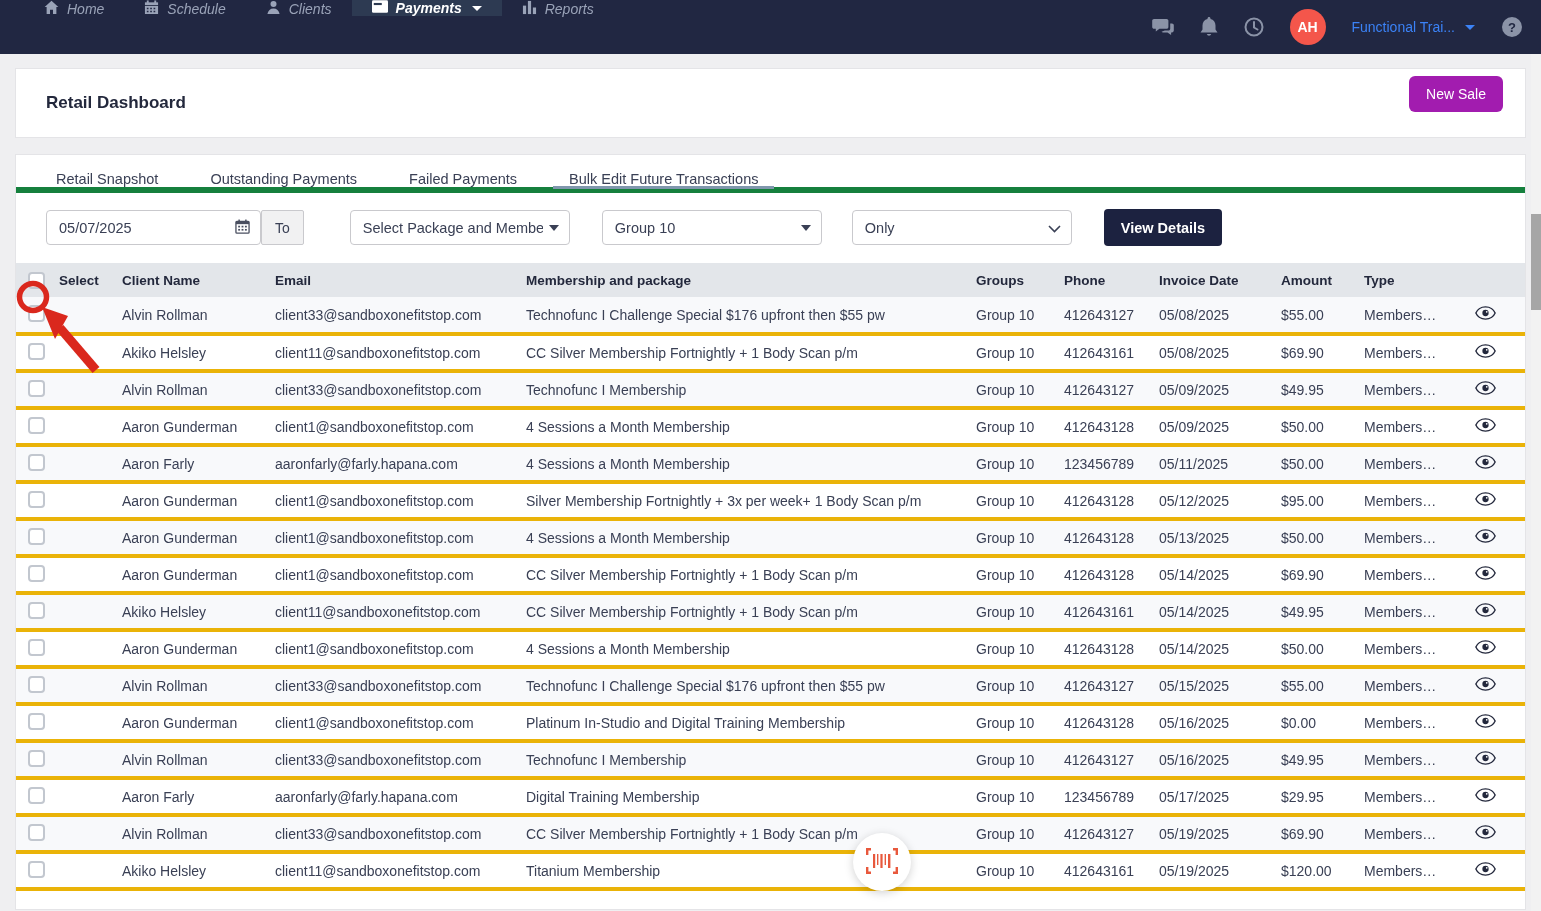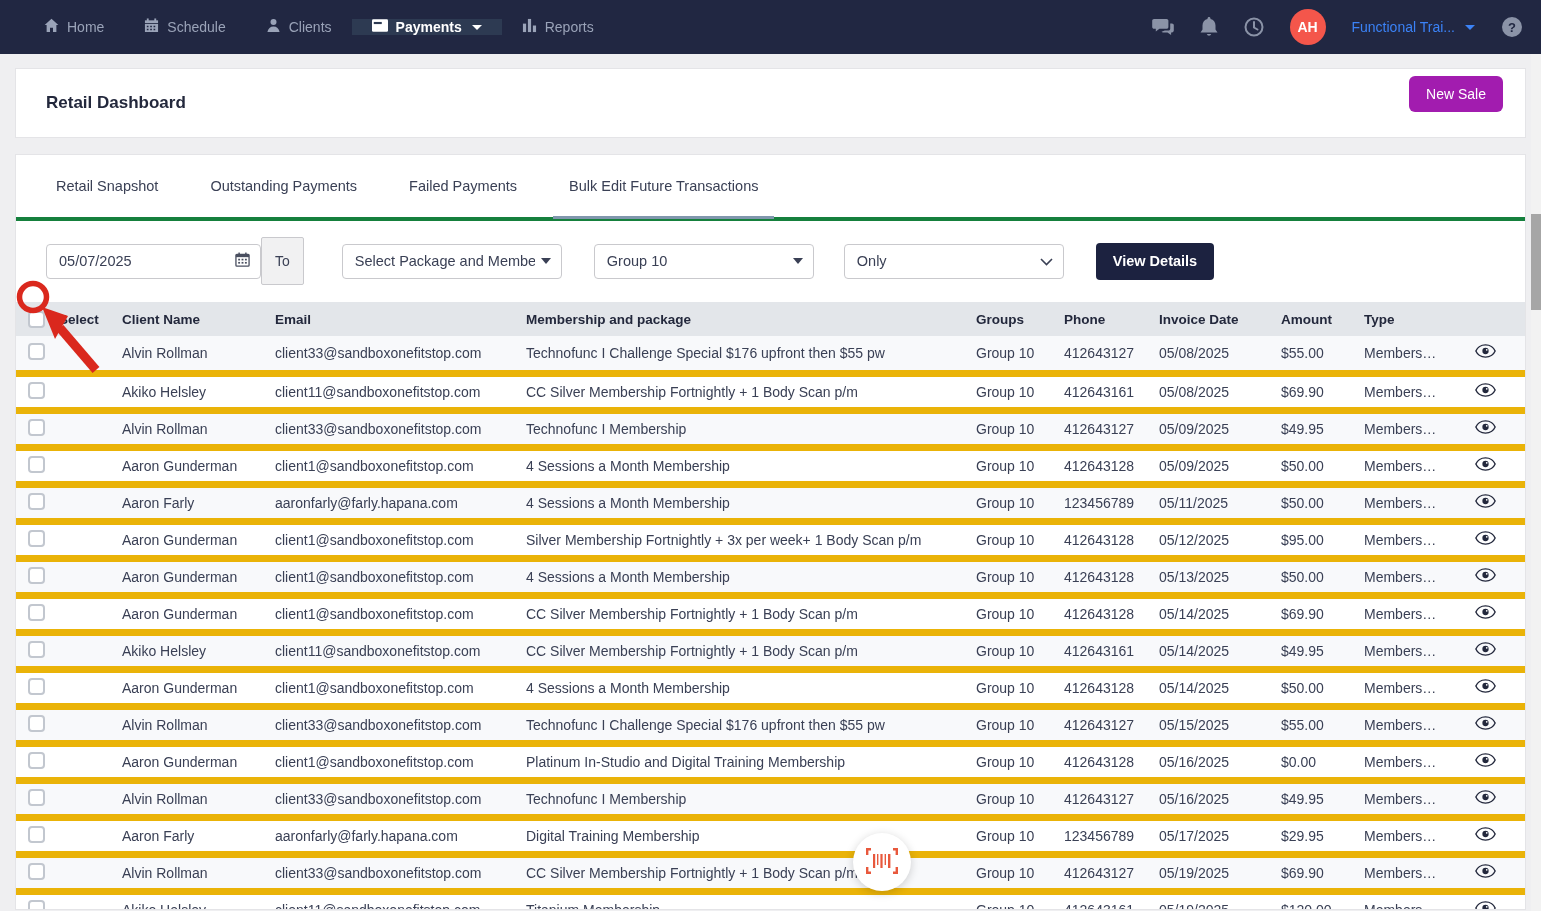--- a/index.html
+++ b/index.html
@@ -8,21 +8,21 @@
     font-family: "Liberation Sans", sans-serif;
     background:#efeff1;
     color:#343a4e;
     position:relative;
   }
   
   .topbar {
     height:54px; background:#212742; display:flex; align-items:stretch;
     padding-left:24px; position:relative;
   }
-  .nav-left { display:flex; align-items:center; }
+  .nav-left { display:flex; align-items:flex-start;font-style:italic; }
   .nav-item {
     display:flex; align-items:center; gap:8px; padding:0 20px;
     color:#9aa3b8; font-size:14px; cursor:pointer;
   }
   .nav-item.active { background:#2d3a52; color:#ffffff; font-weight:bold; }
   .nav-item svg { flex:0 0 auto; }
   .caret-down {
     width:0;height:0;border-left:5px solid transparent;border-right:5px solid transparent;
     border-top:5px solid currentColor; display:inline-block; margin-left:2px;
   }
@@ -43,41 +43,41 @@
   .header-card { height:70px; position:relative; display:flex; align-items:center; }
   .page-title { font-size:17px; font-weight:bold; color:#23283c; padding-left:30px; }
   .new-sale-btn {
     position:absolute; right:22px; top:7px; background:#a21caf; color:#fff;
     border:none; border-radius:6px; padding:10px 17px; font-size:14px;
     font-family:inherit; cursor:pointer;
   }
   .main-card { margin-top:16px; height:756px; overflow:hidden; position:relative; }
 
   
-  .tabs { display:flex; gap:32px; padding:0 30px; height:66px; border-bottom:4px solid #15803d; }
+  .tabs { display:flex; gap:32px; padding:0 30px; height:38px; border-bottom:6px solid #15803d;align-items:flex-end; }
   .tab {
     display:flex; align-items:center; padding:0 10px; font-size:14.5px; color:#3a4055;
     cursor:pointer; position:relative;
   }
   .tab.active::after {
     content:""; position:absolute; left:-6px; right:-6px; bottom:-2px;
     height:3px; background:#8097ad;
   }
 
   
   .filters { display:flex; align-items:center; padding:16px 30px 17px 30px; }
   .date-input {
     width:215px; height:35px; border:1px solid #c9c9cd; border-radius:4px;
     display:flex; align-items:center; justify-content:space-between;
     padding:0 10px 0 12px; font-size:14.5px; color:#3a4055; background:#fff; cursor:text;
   }
   .to-box {
-    height:48px; border:1px solid #c9c9cd; background:#f1f1f2; display:flex;
+    height:35px; border:1px solid #c9c9cd; background:#f1f1f2; display:flex;
     align-items:center; padding:4px 13px; font-size:14px; color:#3a4055;
-    margin:0 8px 0 0; border-radius:2px;
+    margin:0 16px 0 0; border-radius:2px;
   }
   .dropdown {
     width:220px; height:35px; border:1px solid #c9c9cd; border-radius:4px; background:#fff;
     display:flex; align-items:center; justify-content:space-between; padding:0 10px 0 12px;
     font-size:14.5px; color:#3a4055; cursor:pointer;
   }
   .dropdown .label { white-space:nowrap; overflow:hidden; }
   .tri-down {
     width:0;height:0;border-left:5px solid transparent;border-right:5px solid transparent;
     border-top:6px solid #3a4055; flex:0 0 auto; margin-left:6px;
@@ -85,21 +85,21 @@
   .ml30 { margin-left:30px; } .ml32 { margin-left:32px; }
   .view-details-btn {
     margin-left:32px; background:#1c2240; color:#fff; border:none; border-radius:4px;
     height:37px; padding:0 17px; font-size:14.5px; font-weight:bold; font-family:inherit; cursor:pointer;
   }
 
   
   table { width:100%; border-collapse:collapse; table-layout:fixed; font-size:14px; }
   thead tr { background:#e3e6ea; height:34px; }
   th { text-align:left; font-size:13.5px; color:#23283c; font-weight:bold; padding:0; }
-  tbody tr { height:37px; border-bottom:7px solid #eab308; }
+  tbody tr { height:37px; border-bottom:4px solid #eab308; }
   tbody tr:nth-child(odd) { background:#f8f9fb; }
   td { padding:0 8px 0 0; color:#3a4055; overflow:hidden; white-space:nowrap; text-overflow:ellipsis; }
   .sel-cell { display:flex; align-items:center; gap:14px; }
   input[type="checkbox"] {
     appearance:none; -webkit-appearance:none; width:17px; height:17px;
     border:2px solid #c2c7cf; border-radius:4px; background:#fff; margin-left:12px; cursor:pointer;
   }
   .eye-cell { text-align:center; padding:0; }
   .eye-btn { background:none; border:none; cursor:pointer; padding:2px 4px; }
 

